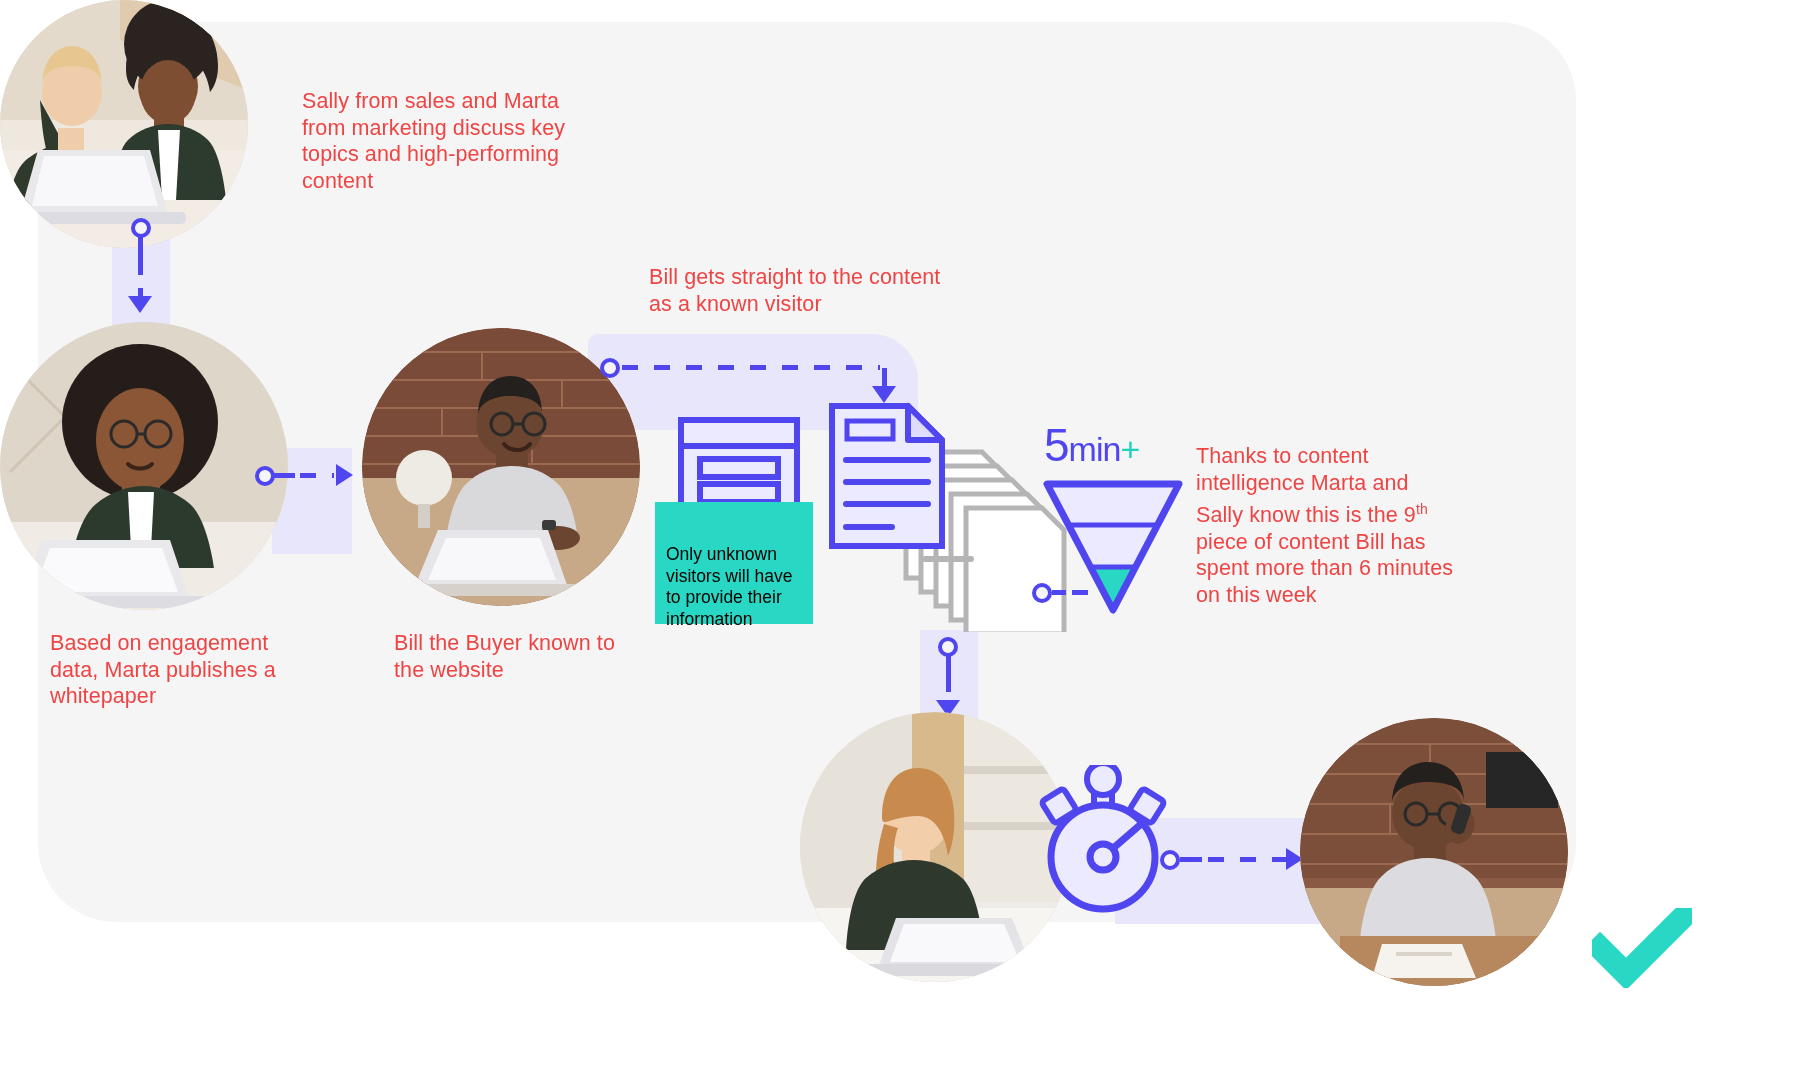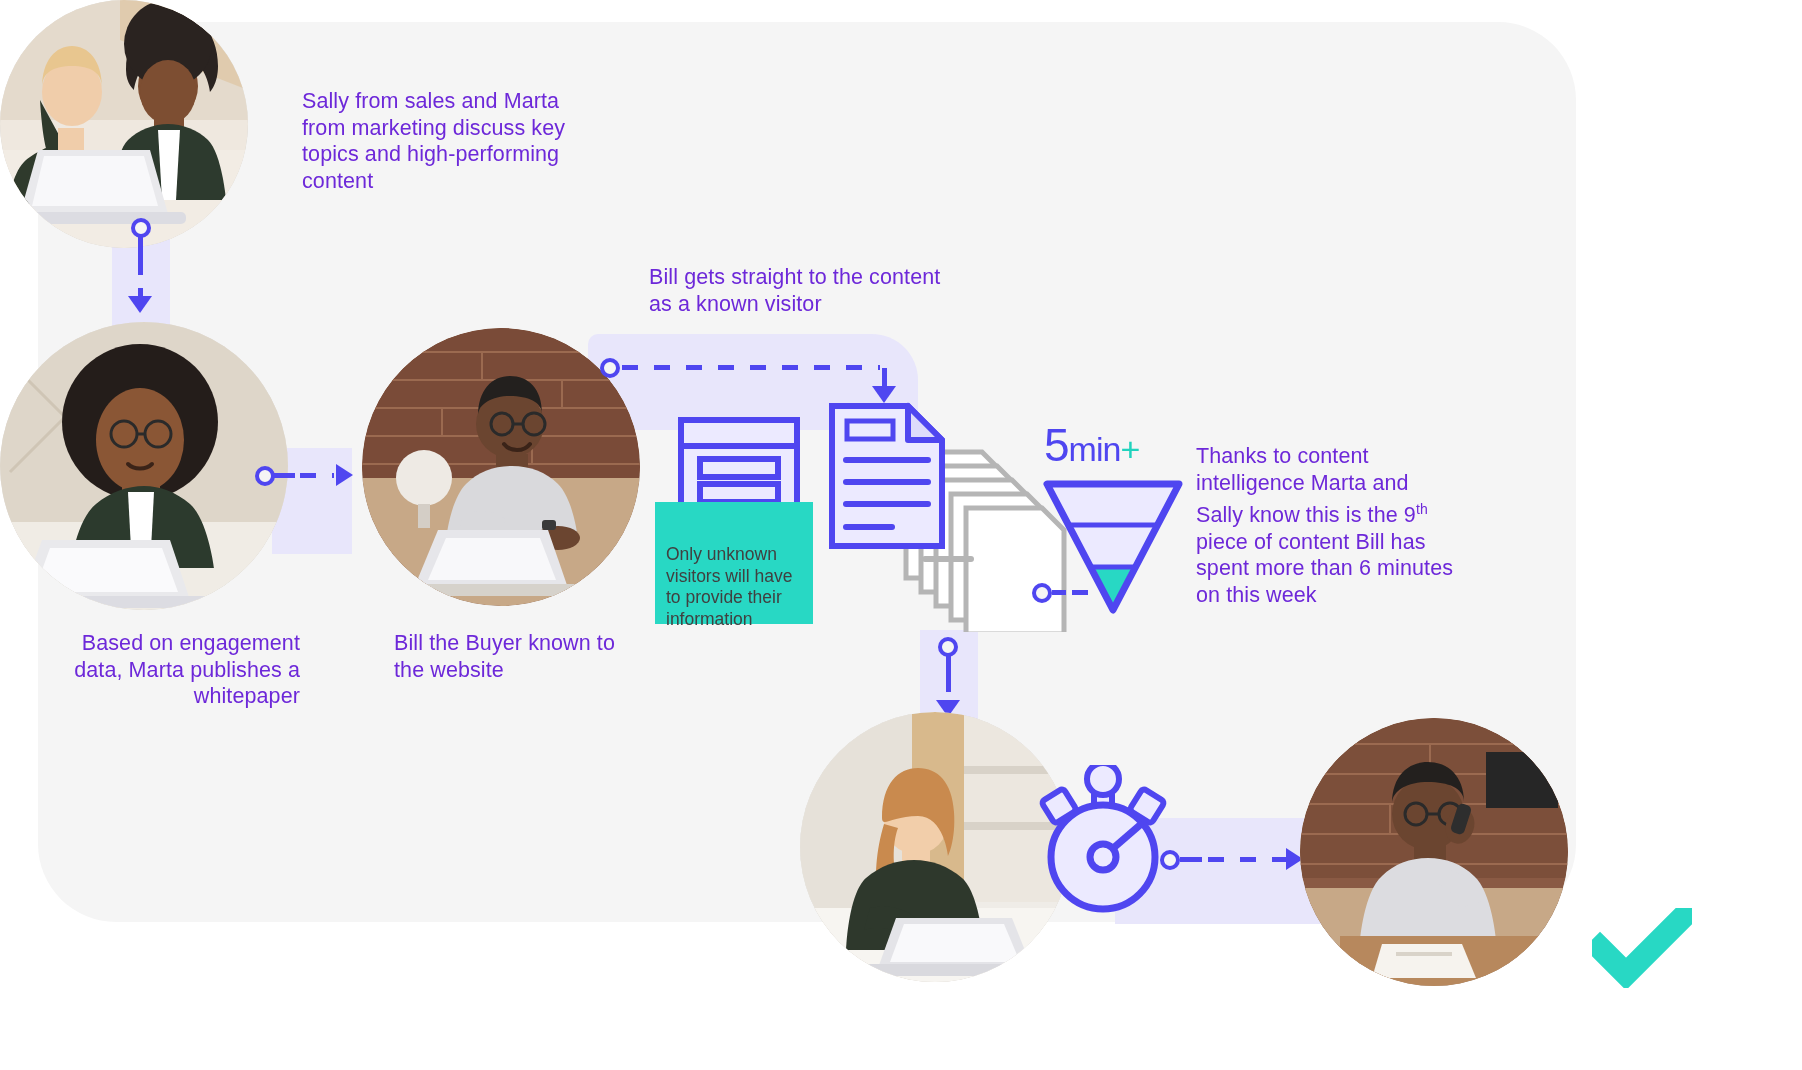--- a/index.html
+++ b/index.html
@@ -59,34 +59,34 @@
     border-top:17px solid #4f46f0;
   }
   .arrow-right {
     position:absolute; width:0; height:0;
     border-top:11px solid transparent; border-bottom:11px solid transparent;
     border-left:17px solid #4f46f0;
   }
 
   
   .txt {
-    position:absolute; color:#6d28d9;
+    position:absolute; color:#ef4444;
     font-size:21.5px; line-height:26.5px; letter-spacing:.1px;
   }
   .txt.bold { font-weight:bold; font-size:21px; line-height:26px; }
   .txt sup { font-size:14px; vertical-align:super; }
 
   
   .teal-box {
     position:absolute; left:655px; top:502px; width:158px; height:122px;
     background:#28d8c4;
   }
   .teal-box .tb-text {
     position:absolute; left:11px; top:42px; width:140px;
-    color:#404040; font-size:17.5px; line-height:21.5px;
+    color:#000000; font-size:17.5px; line-height:21.5px;
   }
 
   
   .form-icon { position:absolute; left:678px; top:417px; width:122px; height:105px; }
 
   
   .doc-stack { position:absolute; left:828px; top:402px; width:250px; height:230px; }
 
   
   .funnel-wrap { position:absolute; left:1040px; top:418px; width:150px; height:210px; }
@@ -400,21 +400,21 @@
   <div class="check-mark">
     <svg width="100" height="80" viewBox="0 0 100 80">
       <path d="M8 40 L34 66 L92 8" fill="none" stroke="#28d8c4" stroke-width="23" stroke-linecap="square"></path>
     </svg>
   </div>
 
   <div class="txt" style="left:302px; top:88px; width:278px;">Sally from sales and Marta from marketing discuss key topics and high-performing content</div>
 
   <div class="txt" style="left:649px; top:264px; width:300px;">Bill gets straight to the content as a known visitor</div>
 
-  <div class="txt" style="left:50px; top:630px; width:250px;text-align:right;">Based on engagement data, Marta publishes a whitepaper</div>
+  <div class="txt" style="left:50px; top:630px; width:250px;">Based on engagement data, Marta publishes a whitepaper</div>
 
   <div class="txt" style="left:394px; top:630px; width:230px;">Bill the Buyer known to the website</div>
 
   <div class="txt" style="left:1196px; top:443px; width:264px;"><span>Thanks to content intelligence Marta and Sally know this is the 9</span><sup>th</sup><span> piece of content Bill has spent more than 6 minutes on this week</span></div>
 
 
 
 </div>
 
 </body></html>

